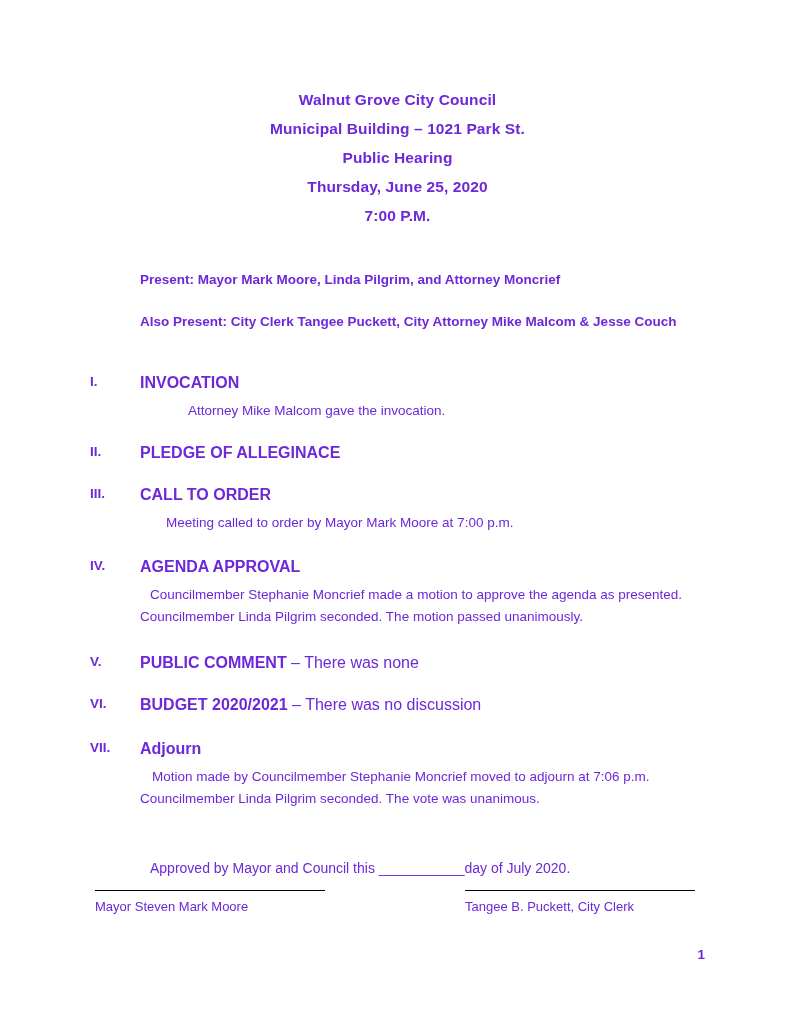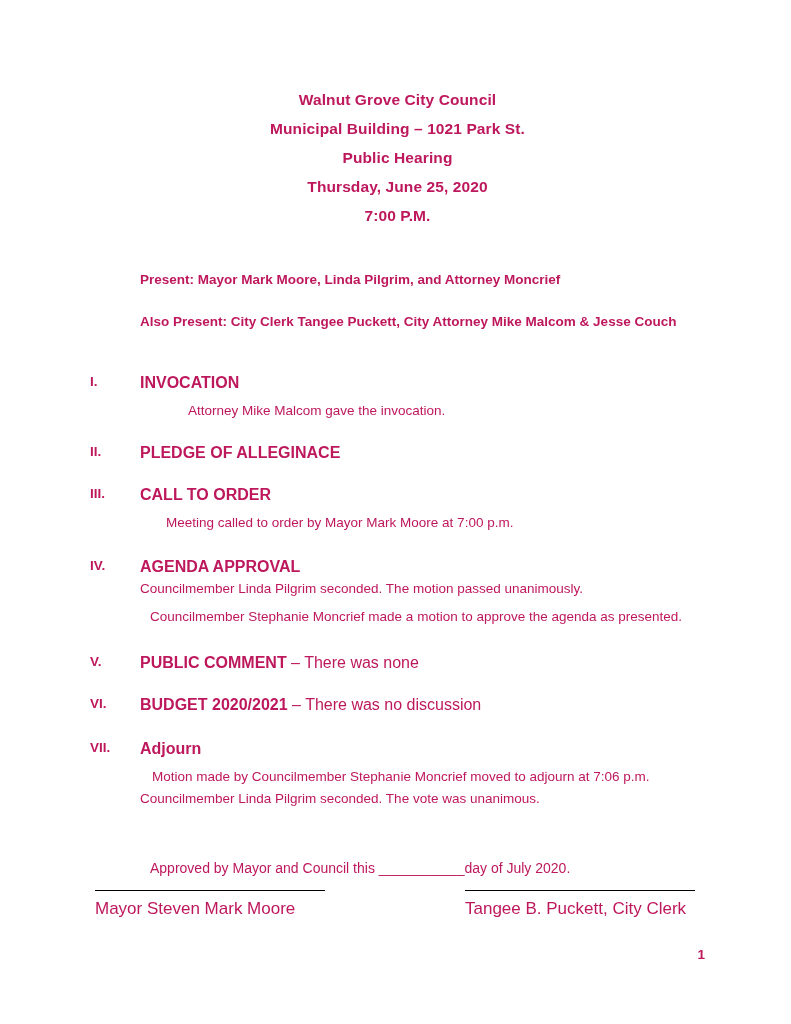--- a/index.html
+++ b/index.html
@@ -18,21 +18,21 @@
     margin: 0 auto;
     overflow: hidden;
     box-sizing: border-box;
     padding: 0;
   }
   .doc {
     position: absolute;
     left: 90px;
     top: 85px;
     width: 615px;
-    color: #be185d;
+    color: #6d28d9;
   }
   .title-block {
     text-align: center;
     font-weight: bold;
     font-size: 15.5px;
     line-height: 29px;
     letter-spacing: 0.1px;
   }
   .title-line {
     white-space: nowrap;
@@ -120,21 +120,21 @@
   }
   .sig.left { left: 5px; }
   .sig.right { left: 375px; }
   .sig-line {
     border-top: 1.5px solid #000;
     height: 0;
     width: 100%;
   }
   .sig-label {
     margin-top: 8px;
-    font-size: 17px;
+    font-size: 13px;
     white-space: nowrap;
   }
   .page-number {
     position: absolute;
     right: 0;
     top: 862px;
     font-size: 13.5px;
     font-weight: bold;
   }
 </style>
@@ -180,22 +180,22 @@
           <span class="head-text">CALL TO ORDER</span>
         </div>
         <div class="item-body indent-2">Meeting called to order by Mayor Mark Moore at 7:00 p.m.</div>
       </div>
 
       <div class="item agenda">
         <div class="item-head">
           <span class="roman">IV.</span>
           <span class="head-text">AGENDA APPROVAL</span>
         </div>
+        <div class="item-body indent-3" style="padding-left:60px;">Councilmember Stephanie Moncrief made a motion to approve the agenda as presented.</div>
         <div class="item-body indent-3" style="margin-top:0;">Councilmember Linda Pilgrim seconded. The motion passed unanimously.</div>
-        <div class="item-body indent-3" style="padding-left:60px;">Councilmember Stephanie Moncrief made a motion to approve the agenda as presented.</div>
       </div>
 
       <div class="item public">
         <div class="item-head">
           <span class="roman">V.</span>
           <span class="head-text"><span>PUBLIC COMMENT</span><span class="normal"> – There was none</span></span>
         </div>
       </div>
 
       <div class="item budget">

